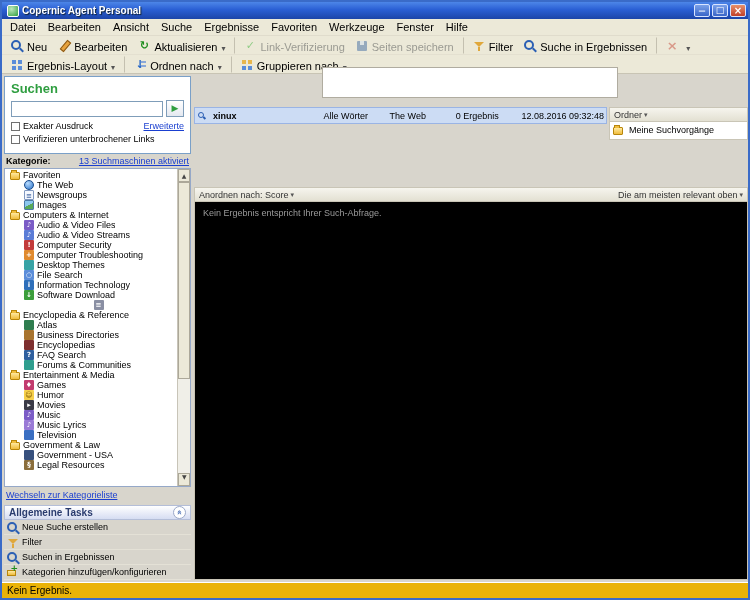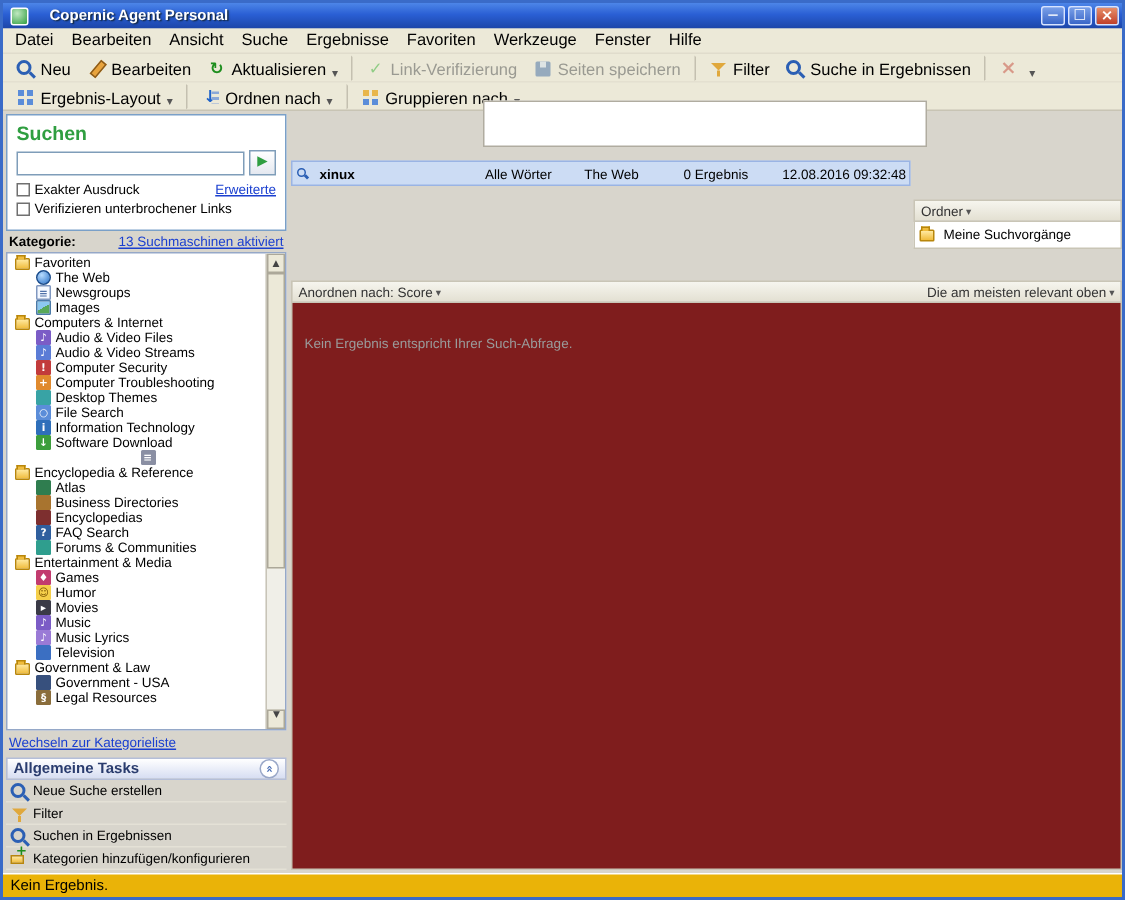--- a/index.html
+++ b/index.html
@@ -3,21 +3,21 @@
 <meta charset="utf-8">
 <style>
   html,body{margin:0;padding:0;background:#9aa4b0;}
   *{box-sizing:border-box;}
   .window{position:relative;width:750px;height:600px;background:#D8D5CC;
     border:2px solid #3a6bc8;font-family:"Liberation Sans","DejaVu Sans",sans-serif;
     font-size:11px;color:#000;overflow:hidden;}
   
   .titlebar{position:absolute;left:0;top:0;right:0;height:17px;
     background:linear-gradient(180deg,#4d86e8,#2a5fd4 45%,#1c45a8);
-    display:flex;align-items:center;padding:0 2px;gap:11px;}
+    display:flex;align-items:center;padding:0 2px;}
   .app-icon{width:12px;height:12px;margin:0 3px;border-radius:2px;
     background:radial-gradient(circle at 35% 30%,#bfe8bf,#2f9e40);border:1px solid #fff;}
   .title-text{color:#fff;font-weight:bold;font-size:10px;flex:1;white-space:nowrap;
     text-shadow:1px 1px 1px #123;}
   .win-btns{display:flex;gap:2px;}
   .wbtn{width:16px;height:13px;border:1px solid #d8e4ff;border-radius:2px;
     color:#fff;font:bold 9px/11px "DejaVu Sans",sans-serif;text-align:center;cursor:pointer;
     background:linear-gradient(#7aa0e8,#3a66c8);}
   .wbtn.min::before{content:"—";font-size:7px;}
   .wbtn.max::before{content:"□";}
@@ -150,26 +150,26 @@
     display:flex;align-items:center;justify-content:space-between;padding:0 4px;font-size:9px;color:#333;}
   .ph-left,.ph-right{display:flex;align-items:center;gap:2px;cursor:pointer;}
   .arrow{font-size:7px;color:#555;}
   .results-panel{position:absolute;left:2px;top:33px;width:413px;}
   .result-row{height:17px;background:#ccdcf4;border:1px solid #9ab4e4;display:flex;
     align-items:center;gap:3px;padding:0 2px;font-size:9px;cursor:pointer;}
   .rr-name{font-weight:bold;flex:1.7;}
   .rr-cell{flex:1;}
   .rr-count{flex:0.9;}
   .rr-date{flex:1.4;text-align:right;}
-  .folders-panel{position:absolute;left:417px;right:0;top:33px;margin-top:26px;}
+  .folders-panel{position:absolute;left:417px;right:0;top:33px;}
   .folder-list{background:#fff;border:1px solid #c9c5b6;border-top:none;height:18px;}
   .folder-row{height:16px;display:flex;align-items:center;gap:3px;padding:0 3px;font-size:9px;cursor:pointer;}
   .detail-panel{position:absolute;left:2px;right:0;top:113px;bottom:2px;display:flex;flex-direction:column;}
-  .detail-body{flex:1;background:#7f1d1d;border:1px solid #c9c5b6;border-top:none;
-    padding:22px 8px;font-size:9px;color:#9a9a9a;}
+  .detail-body{flex:1;background:#000000;border:1px solid #c9c5b6;border-top:none;
+    padding:6px 8px;font-size:9px;color:#9a9a9a;}
   .float-box{position:absolute;left:320px;top:65px;width:296px;height:31px;background:#fff;
     border:1px solid #b0aca0;z-index:5;}
   
   .statusbar{position:absolute;left:0;right:0;bottom:0;height:16px;background:#eab308;
     border-top:1px solid #fff;display:flex;align-items:center;padding:0 5px;font-size:10px;}
 </style>
 </head>
 <body>
 
 <div class="window">

